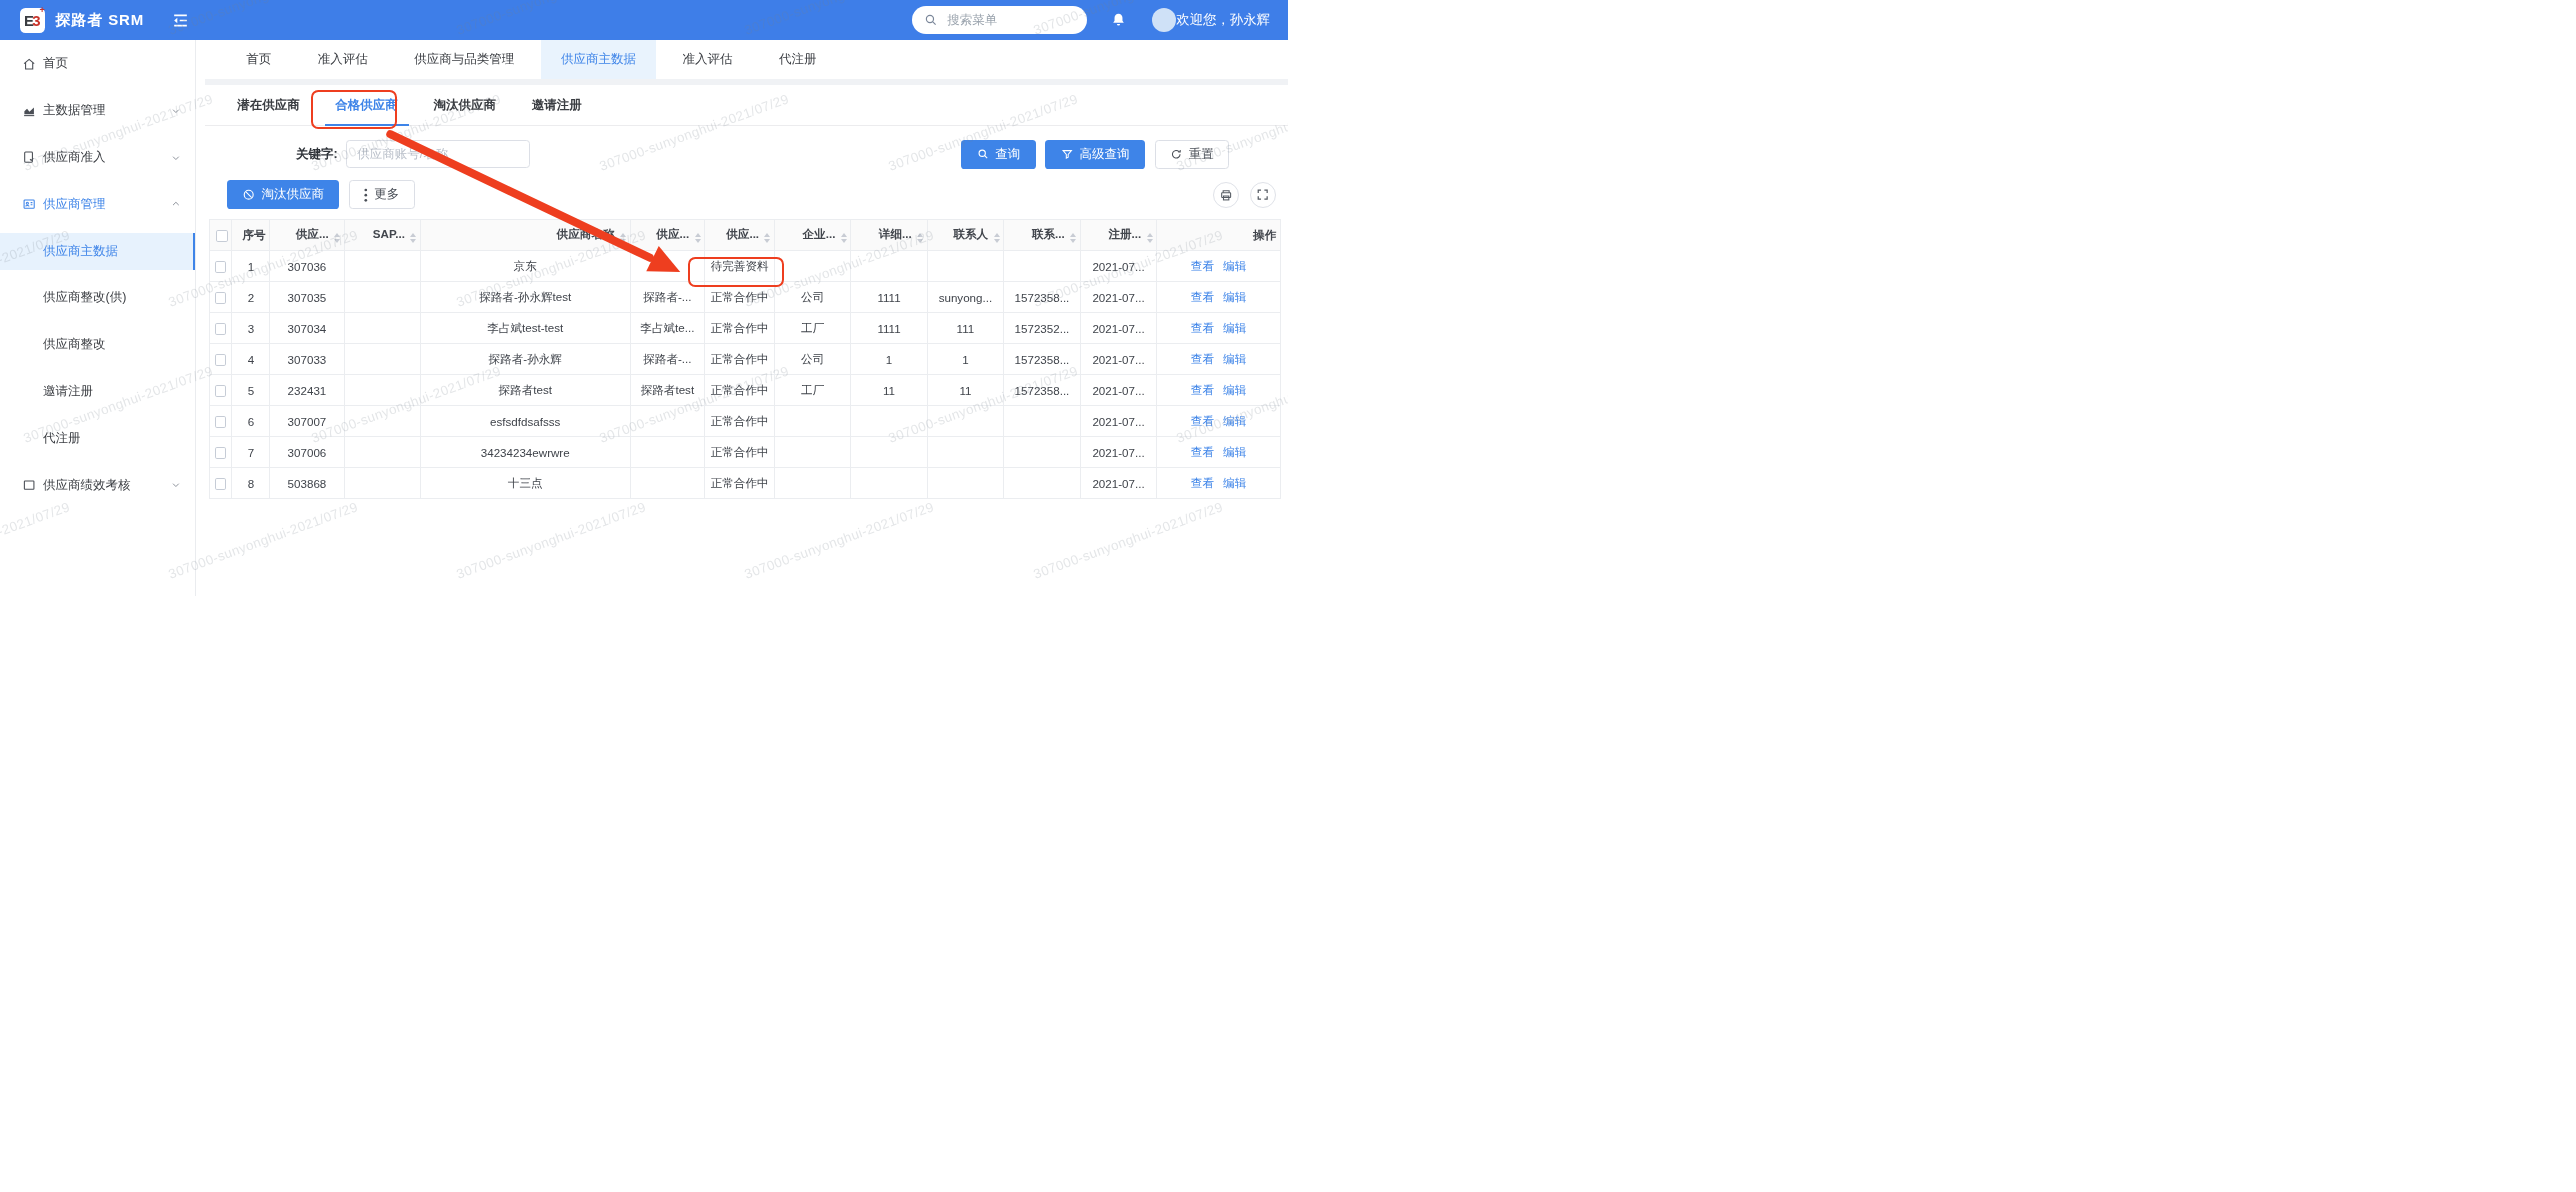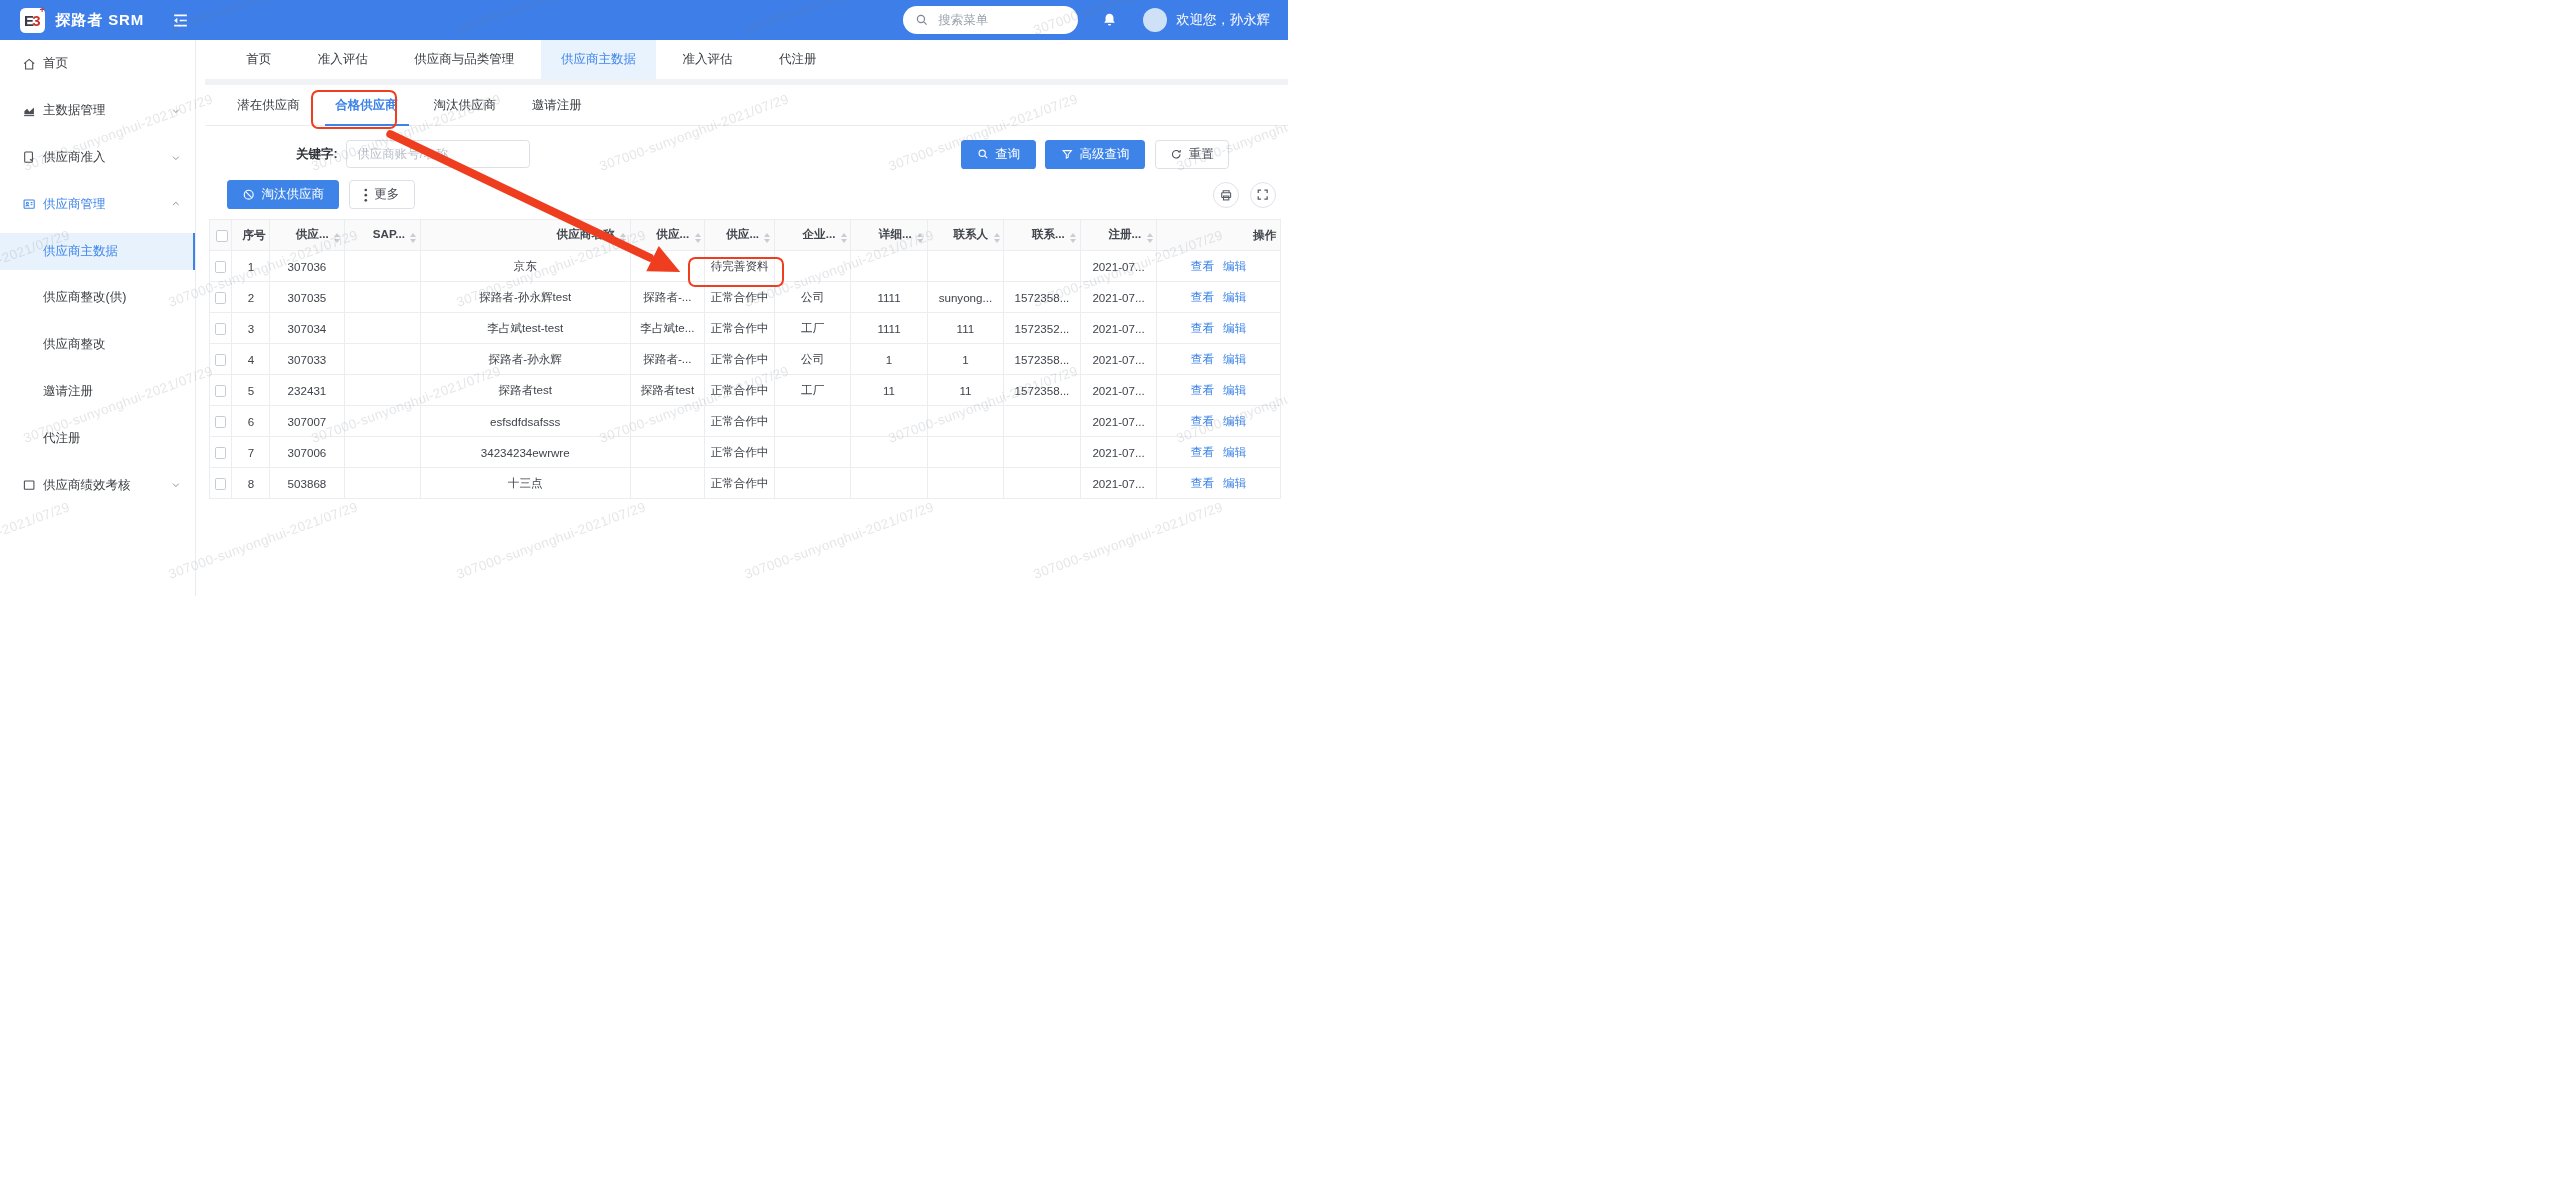--- a/index.html
+++ b/index.html
@@ -14,42 +14,42 @@
   .logo-plus{position:absolute;top:-1.8px;right:0;color:#c9342b;font-size:9px;font-weight:bold;}
   .app-title{color:#fff;font-size:15px;font-weight:bold;letter-spacing:0.9px;margin-left:10.7px;}
   .collapse-btn{margin-left:27px;display:flex;align-items:center;cursor:pointer;}
   .search-pill{margin-left:auto;width:175px;height:28px;background:#fff;border-radius:14.3px;
                display:flex;align-items:center;padding:0 11.6px;gap:7.2px;}
   .search-pill input{border:none;outline:none;background:transparent;font-size:12.5px;width:100%;
                      font-family:"Liberation Sans",sans-serif;color:#333;}
   .search-pill input::placeholder{color:#9aa3ad;}
   .bell{margin-left:23px;display:flex;cursor:pointer;}
   .avatar{width:24px;height:24px;border-radius:50%;background:#cfe1f7;margin-left:25px;flex:none;}
-  .welcome{color:#fff;font-size:13.4px;margin-left:9px;white-space:nowrap;}
+  .welcome{color:#fff;font-size:13.4px;white-space:nowrap;}
 
   
   .body{display:flex;height:556px;gap:9px;}
   .sidebar{width:196px;flex:none;background:#fff;border-right:0.9px solid #eaecef;padding-top:5.4px;}
   .side-item{height:37px;margin-bottom:9.8px;display:flex;align-items:center;
              padding:0 14.3px 0 21.5px;font-size:12.5px;color:#3a3d42;cursor:pointer;white-space:nowrap;}
   .side-item .s-icon{width:14.3px;height:14.3px;margin-right:7.2px;display:flex;align-items:center;color:#4a4e55;}
   .side-item .chev{margin-left:auto;color:#8a8f99;display:flex;}
   .side-item.parent-active{color:#3e84e8;} .side-item.parent-active .s-icon{color:#3e84e8;}
   .side-sub{padding-left:43px;}
   .side-sub.selected{background:#e7f2fd;color:#3e84e8;border-right:2.7px solid #3e84e8;}
 
   .main{flex:1;display:flex;flex-direction:column;background:#f0f2f5;min-width:0;}
   .page-tabs{height:39px;background:#fff;display:flex;align-items:stretch;padding-left:21.5px;font-size:12.5px;}
   .ptab{display:flex;align-items:center;padding:0 19.7px;margin-right:7.2px;color:#3a3d42;cursor:pointer;white-space:nowrap;}
   .ptab.active{background:#e9f3fd;color:#3e84e8;}
   .gray-strip{height:6.3px;background:#f0f2f5;}
   .card{flex:1;background:#fff;position:relative;min-height:0;}
 
   .subtabs{height:41px;display:flex;align-items:stretch;padding-left:21.5px;border-bottom:0.9px solid #ececee;font-size:12.5px;}
-  .stab{display:flex;align-items:center;padding:0 10.7px;margin-right:14.3px;cursor:pointer;position:relative;color:#3a3d42;white-space:nowrap;}
+  .stab{display:flex;align-items:center;padding:0 10.7px;margin-right:14.3px;cursor:pointer;position:relative;color:#3a3d42;white-space:nowrap;font-weight:bold;}
   .stab.active{color:#3e84e8;font-weight:bold;}
   .stab.active::after{content:"";position:absolute;left:0;right:0;bottom:-0.9px;height:2.7px;background:#3e84e8;}
 
   .search-row{display:flex;align-items:center;padding:13.4px 59px 11.6px 0;}
   .kw-label{margin-left:91px;font-size:12.5px;color:#2e3238;font-weight:bold;}
   .kw-input{margin-left:8px;width:184px;height:28px;border:0.9px solid #dcdfe6;border-radius:3.6px;
             padding:0 10.7px;font-size:12.5px;outline:none;font-family:"Liberation Sans",sans-serif;color:#333;}
   .kw-input::placeholder{color:#b9bfc9;}
   .btn-group{margin-left:auto;display:flex;gap:9.8px;}
   .btn{height:29px;border-radius:3.6px;font-size:12.5px;display:inline-flex;align-items:center;gap:6.3px;

